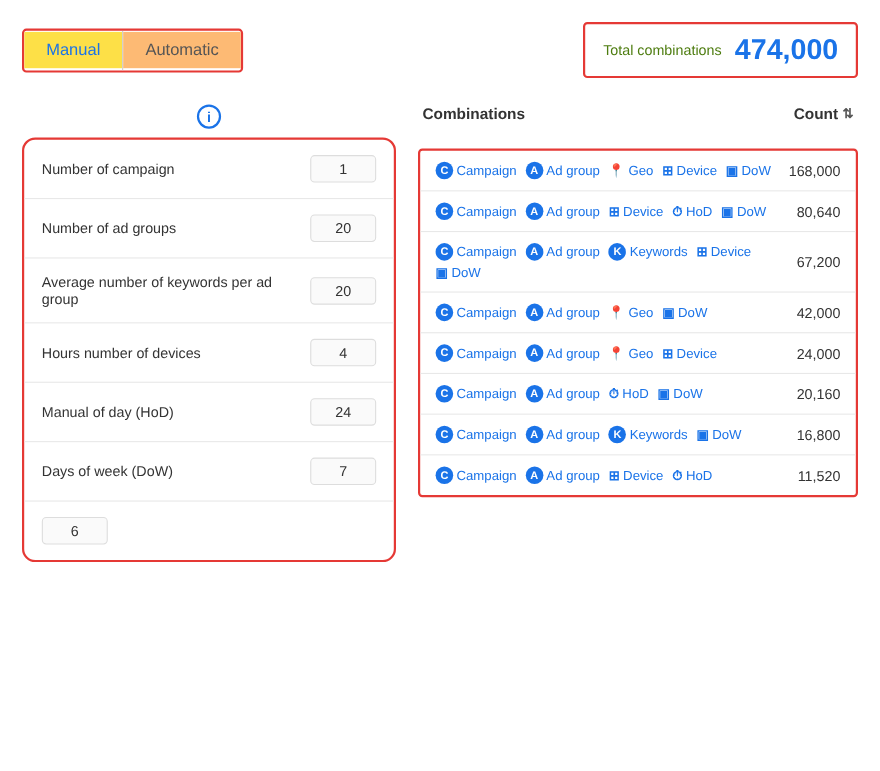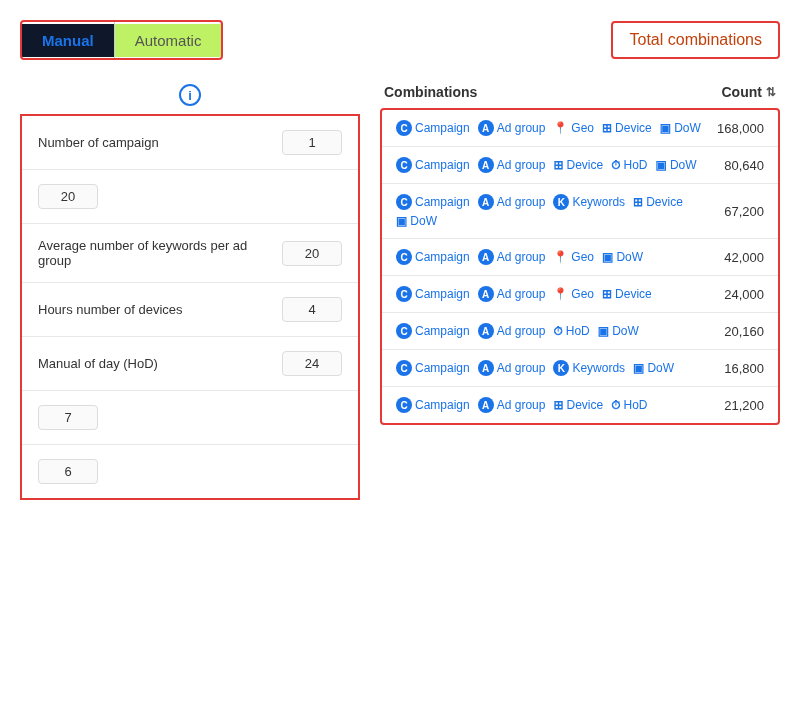--- a/index.html
+++ b/index.html
@@ -23,45 +23,45 @@
       display: flex;
       align-items: center;
       border: 2px solid #e53935;
       border-radius: 4px;
       overflow: hidden;
     }
     .tab {
       padding: 8px 20px;
       font-size: 15px;
       cursor: pointer;
-      background: #bef264;
+      background: #fdba74;
       color: #555;
     }
     .tab.active {
       color: #1a73e8;
-      font-weight: bold;
-      background: #0f172a;
+      font-weight: normal;
+      background: #fde047;
     }
     .tab-divider {
       width: 1px;
       height: 36px;
       background: #ccc;
     }
 
     .total-combinations {
       display: flex;
       align-items: center;
       border: 2px solid #e53935;
       border-radius: 4px;
       padding: 8px 16px;
       gap: 12px;
     }
     .total-combinations-label {
-      font-size: 16px;
-      color: #c2410c;
+      font-size: 13px;
+      color: #4d7c0f;
     }
     .total-combinations-value {
       font-size: 26px;
       font-weight: bold;
       color: #1a73e8;
     }
 
     
     .main-content {
       display: flex;
@@ -87,21 +87,21 @@
       display: flex;
       align-items: center;
       justify-content: center;
       color: #1a73e8;
       font-size: 13px;
       font-weight: bold;
     }
 
     .inputs-box {
       border: 2px solid #e53935;
-      border-radius: 0;
+      border-radius: 12px;
       padding: 0;
       overflow: hidden;
     }
     .input-row {
       display: flex;
       align-items: center;
       justify-content: space-between;
       padding: 14px 16px;
       border-bottom: 1px solid #e8e8e8;
     }
@@ -126,21 +126,21 @@
 
     
     .right-panel {
       flex: 1;
     }
 
     .combos-header {
       display: flex;
       justify-content: space-between;
       align-items: center;
-      margin-bottom: 8px;
+      margin-bottom: 24px;
       padding: 0 4px;
     }
     .combos-title {
       font-size: 14px;
       font-weight: bold;
       color: #333;
     }
     .count-header {
       font-size: 14px;
       font-weight: bold;
@@ -201,50 +201,53 @@
 <body>
 
 <div class="top-bar">
   <div class="tabs">
     <div class="tab active">Manual</div>
     <div class="tab-divider"></div>
     <div class="tab">Automatic</div>
   </div>
   <div class="total-combinations">
     <span class="total-combinations-label">Total combinations</span>
+    <span class="total-combinations-value">474,000</span>
   </div>
 </div>
 
 <div class="main-content">
 
   <div class="left-panel">
     <div class="info-icon-row">
       <div class="info-icon">i</div>
     </div>
     <div class="inputs-box" id="inputs-container">
     <div class="input-row">
       <span class="input-label">Number of campaign</span>
       <input class="input-value" type="text" value="1" style="">
     </div>
         <div class="input-row">
+      <span class="input-label">Number of ad groups</span>
       <input class="input-value" type="text" value="20" style="">
     </div>
         <div class="input-row">
       <span class="input-label">Average number of keywords per ad group</span>
       <input class="input-value" type="text" value="20" style="">
     </div>
         <div class="input-row">
       <span class="input-label">Hours number of devices</span>
       <input class="input-value" type="text" value="4" style="">
     </div>
         <div class="input-row">
       <span class="input-label">Manual of day (HoD)</span>
       <input class="input-value" type="text" value="24" style="">
     </div>
         <div class="input-row">
+      <span class="input-label">Days of week (DoW)</span>
       <input class="input-value" type="text" value="7" style="">
     </div>
         <div class="input-row">
       <input class="input-value" type="text" value="6" style="">
     </div>
       </div>
   </div>
 
   <div class="right-panel">
     <div class="combos-header">
@@ -523,18 +526,18 @@
           <span>Device</span>
         </span>
 
         <span class="combo-tag">
           <span class="tag-icon">
                 <span style="font-size:12px;">⏱</span>
               </span>
           <span>HoD</span>
         </span>
       </div>
-      <span class="combo-count">21,200</span>
+      <span class="combo-count">11,520</span>
     </div>
       </div>
   </div>
 
 </div>
 
 </body></html>

